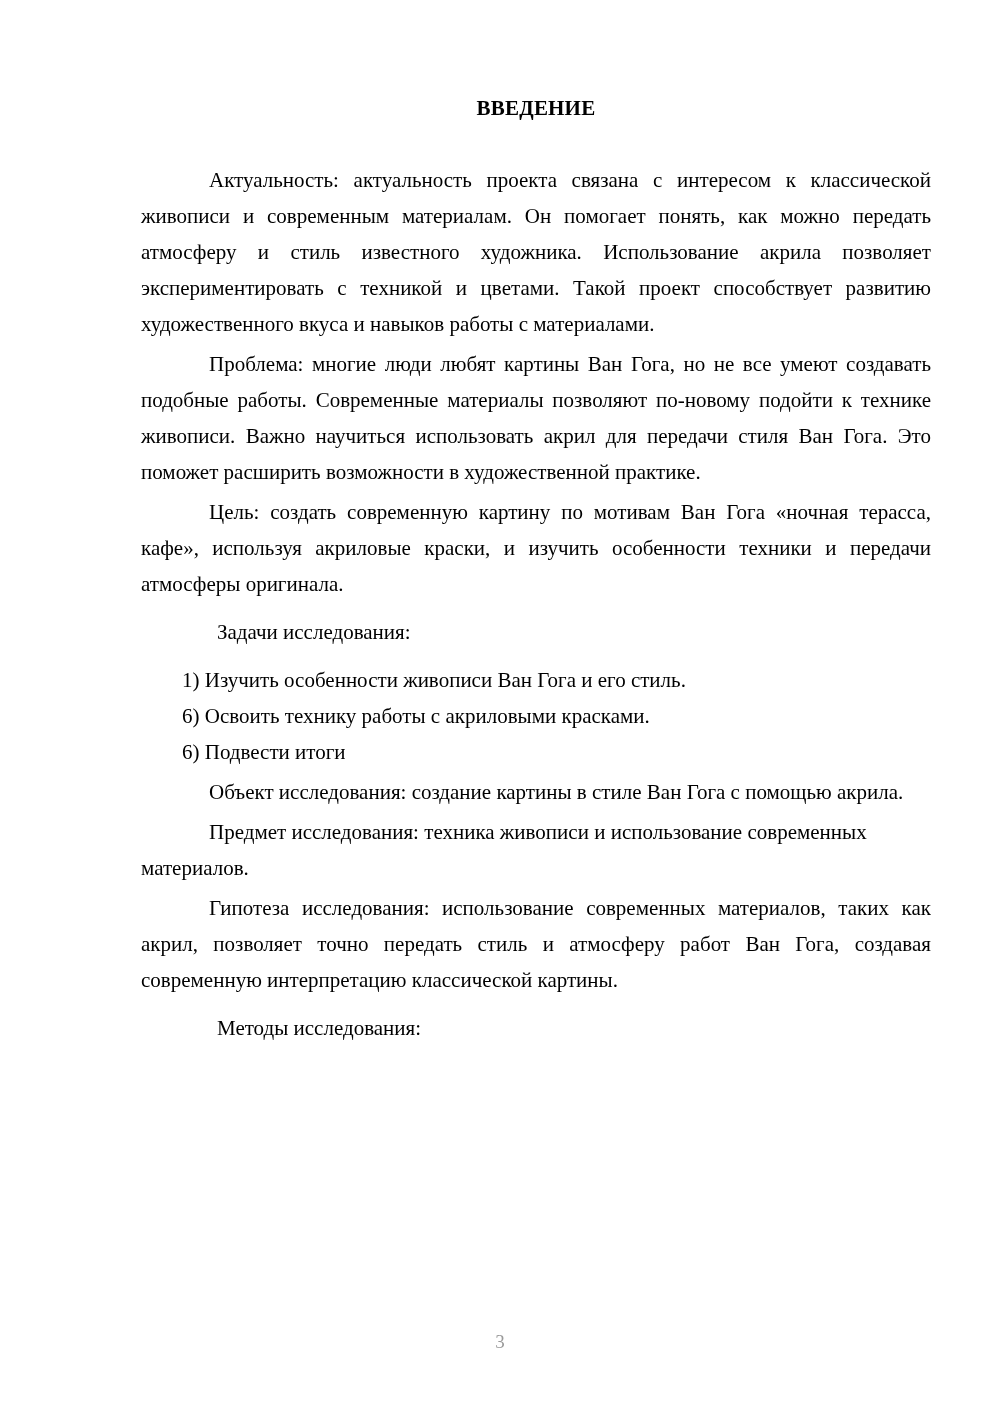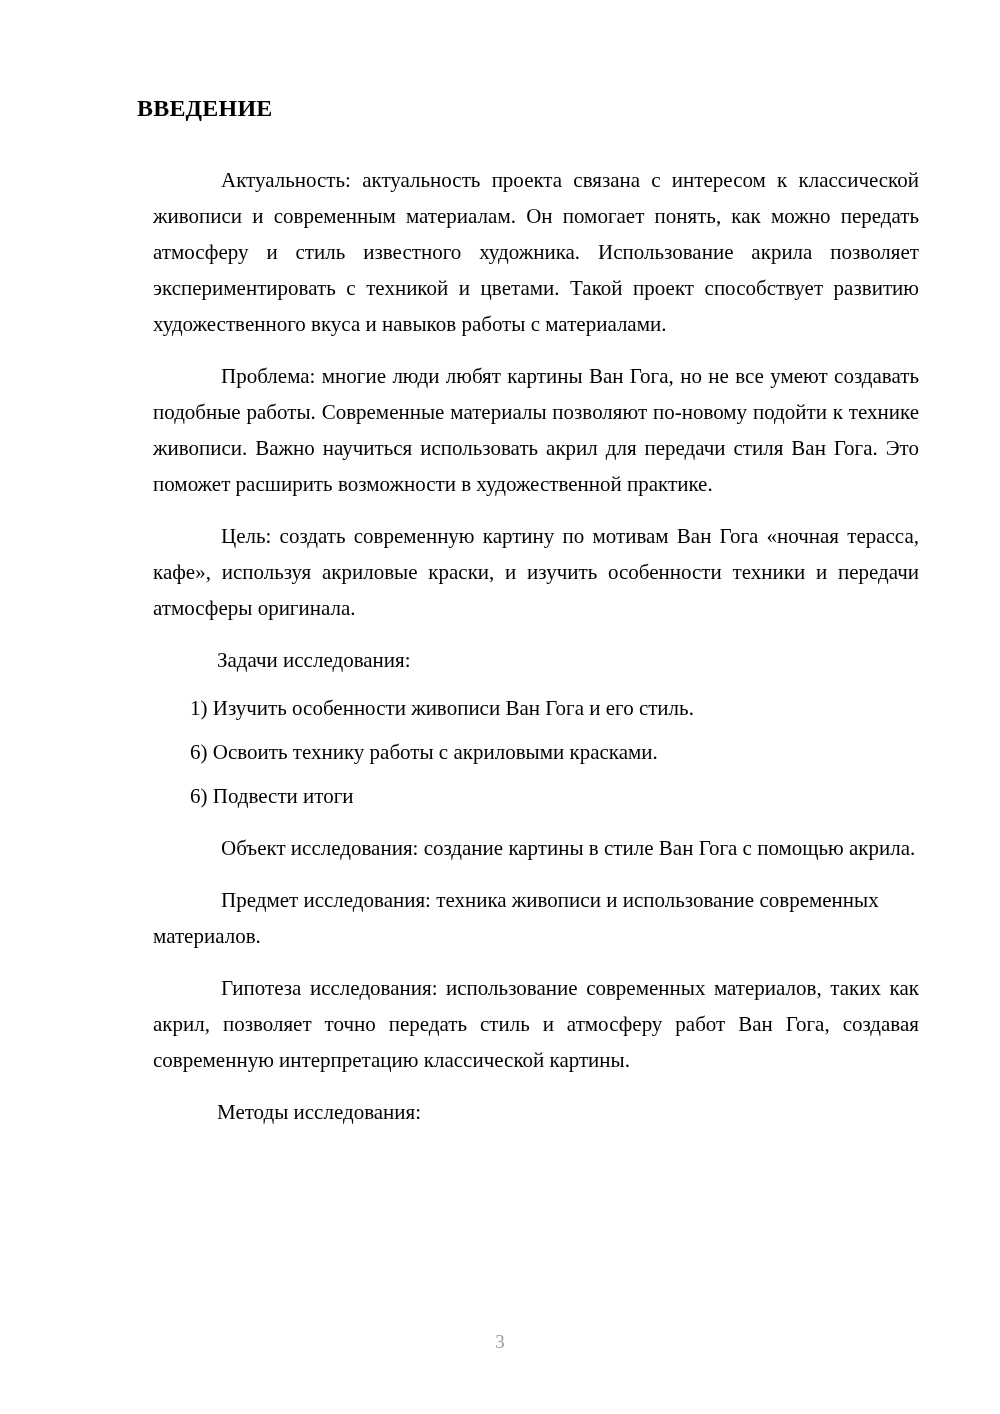--- a/index.html
+++ b/index.html
@@ -21,44 +21,45 @@
     overflow: hidden;
     box-sizing: border-box;
   }
   .content {
     position: absolute;
     left: 137px;
     top: 90px;
     width: 798px;
   }
   .doc-title {
-    font-size: 24px;
+    font-size: 21px;
     font-weight: bold;
+    text-align: center;
     line-height: 36px;
     margin: 0 0 36px 0;
     letter-spacing: 0.2px;
   }
   .para {
     font-size: 21px;
     line-height: 36px;
     text-align: justify;
     text-justify: inter-word;
-    margin: 16px;
+    margin: 4px;
     text-indent: 68px;
     hyphens: none;
   }
   .para.last-left {
     text-align: left;
   }
   .list-item {
     font-size: 21px;
     line-height: 36px;
     text-align: justify;
     text-justify: inter-word;
-    margin: 8px;
+    margin: 0;
     text-indent: 45px;
   }
   .list-item.short {
     text-align: left;
   }
   .subhead {
     font-size: 21px;
     line-height: 36px;
     text-align: left;
     margin: 12px;

